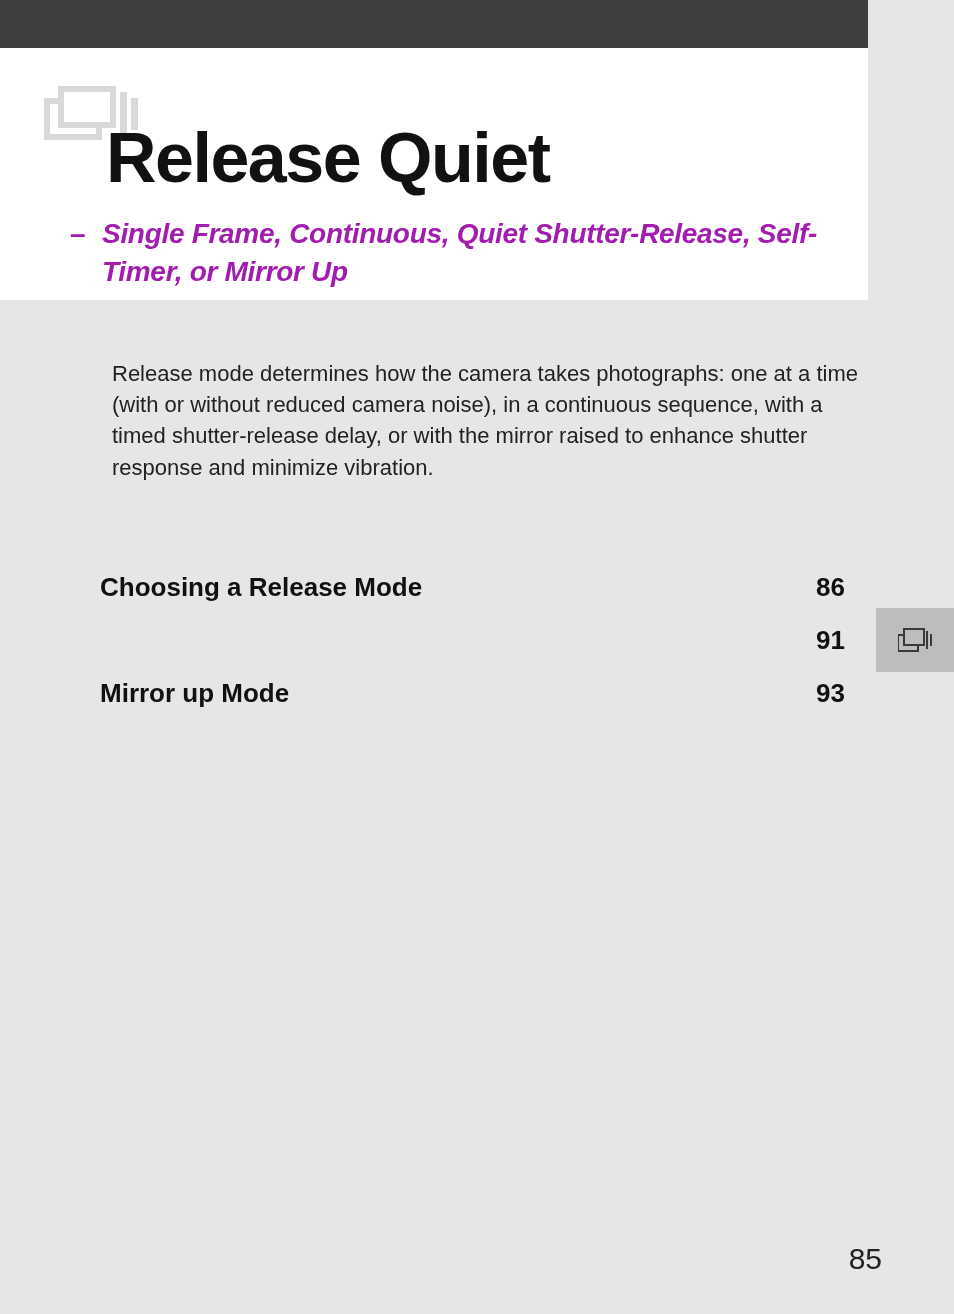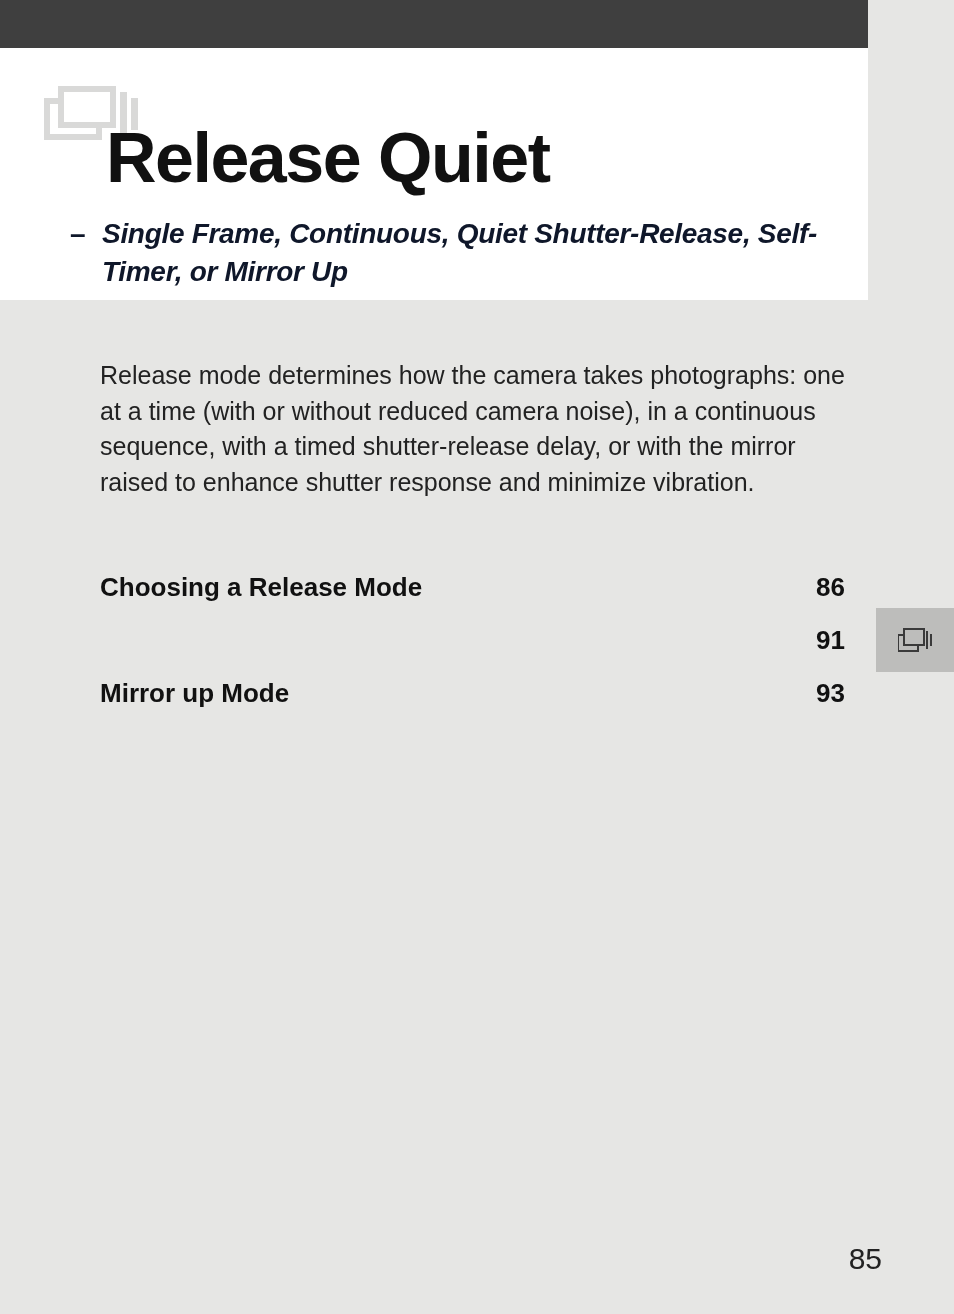--- a/index.html
+++ b/index.html
@@ -45,41 +45,41 @@
   .subtitle-row {
     position: absolute;
     top: 215px;
     left: 70px;
     width: 790px;
     font-size: 28px;
     font-weight: 700;
     font-style: italic;
     line-height: 1.35;
     letter-spacing: -0.3px;
-    color: #0f172a;
+    color: #a21caf;
     font-family: "Helvetica Neue", Helvetica, Arial, sans-serif;
     font-stretch: condensed;
   }
   .subtitle-dash {
     display: inline-block;
     width: 32px;
     font-style: normal;
     vertical-align: top;
   }
   .subtitle-text {
     display: inline-block;
     width: 750px;
     vertical-align: top;
   }
   .intro-text {
     position: absolute;
     top: 358px;
-    left: 100px;
+    left: 112px;
     width: 760px;
-    font-size: 25px;
+    font-size: 22px;
     line-height: 1.42;
     color: #222;
     font-weight: 400;
   }
   .toc {
     position: absolute;
     top: 572px;
     left: 100px;
     width: 745px;
   }

